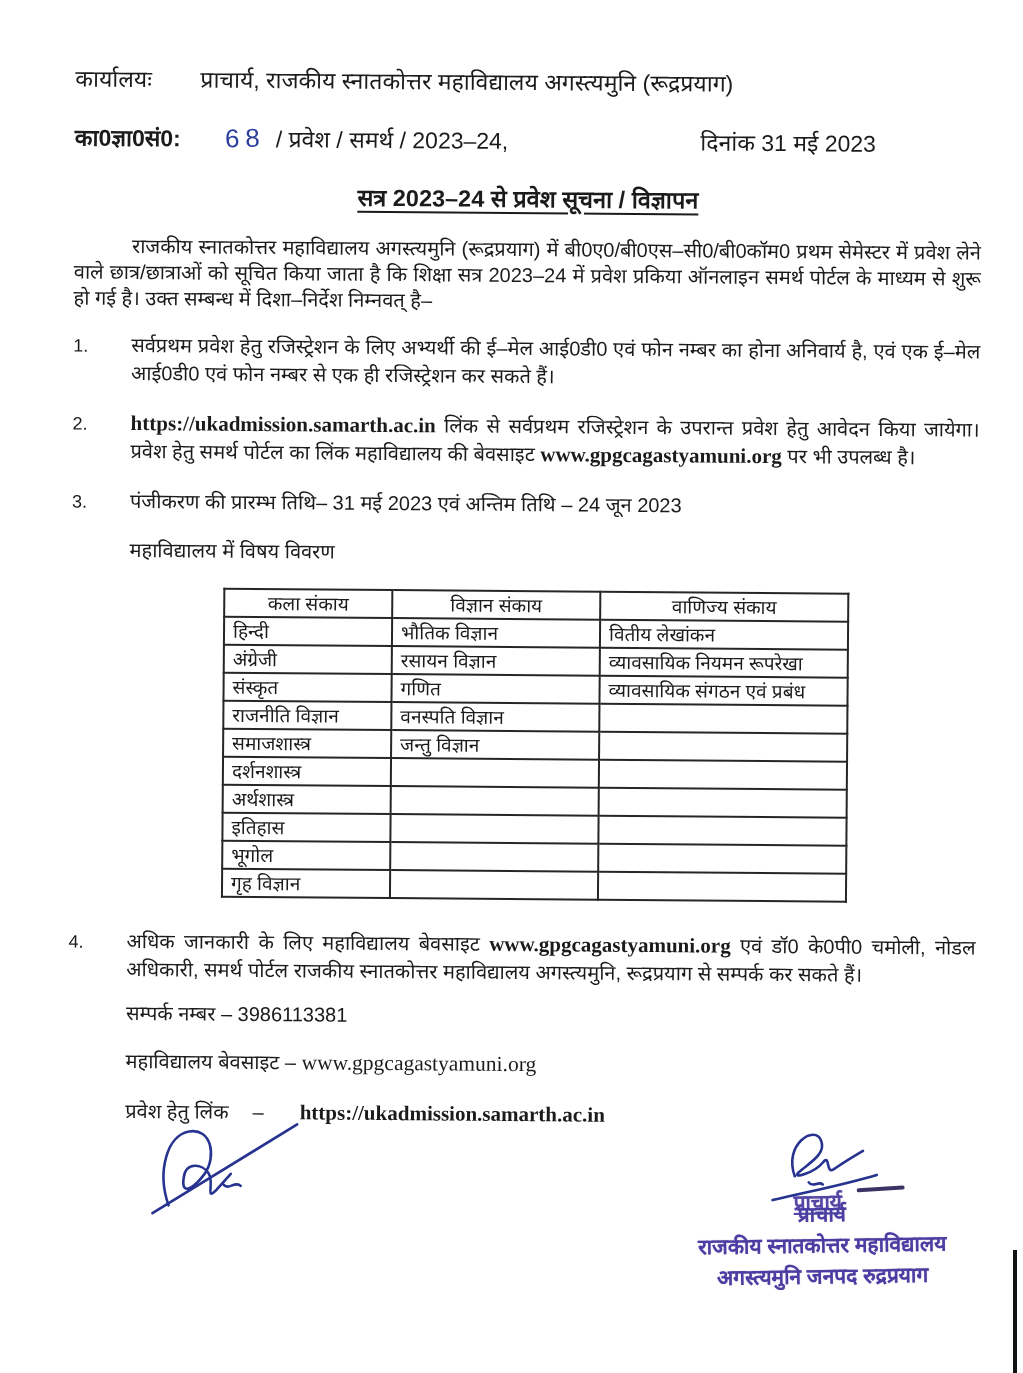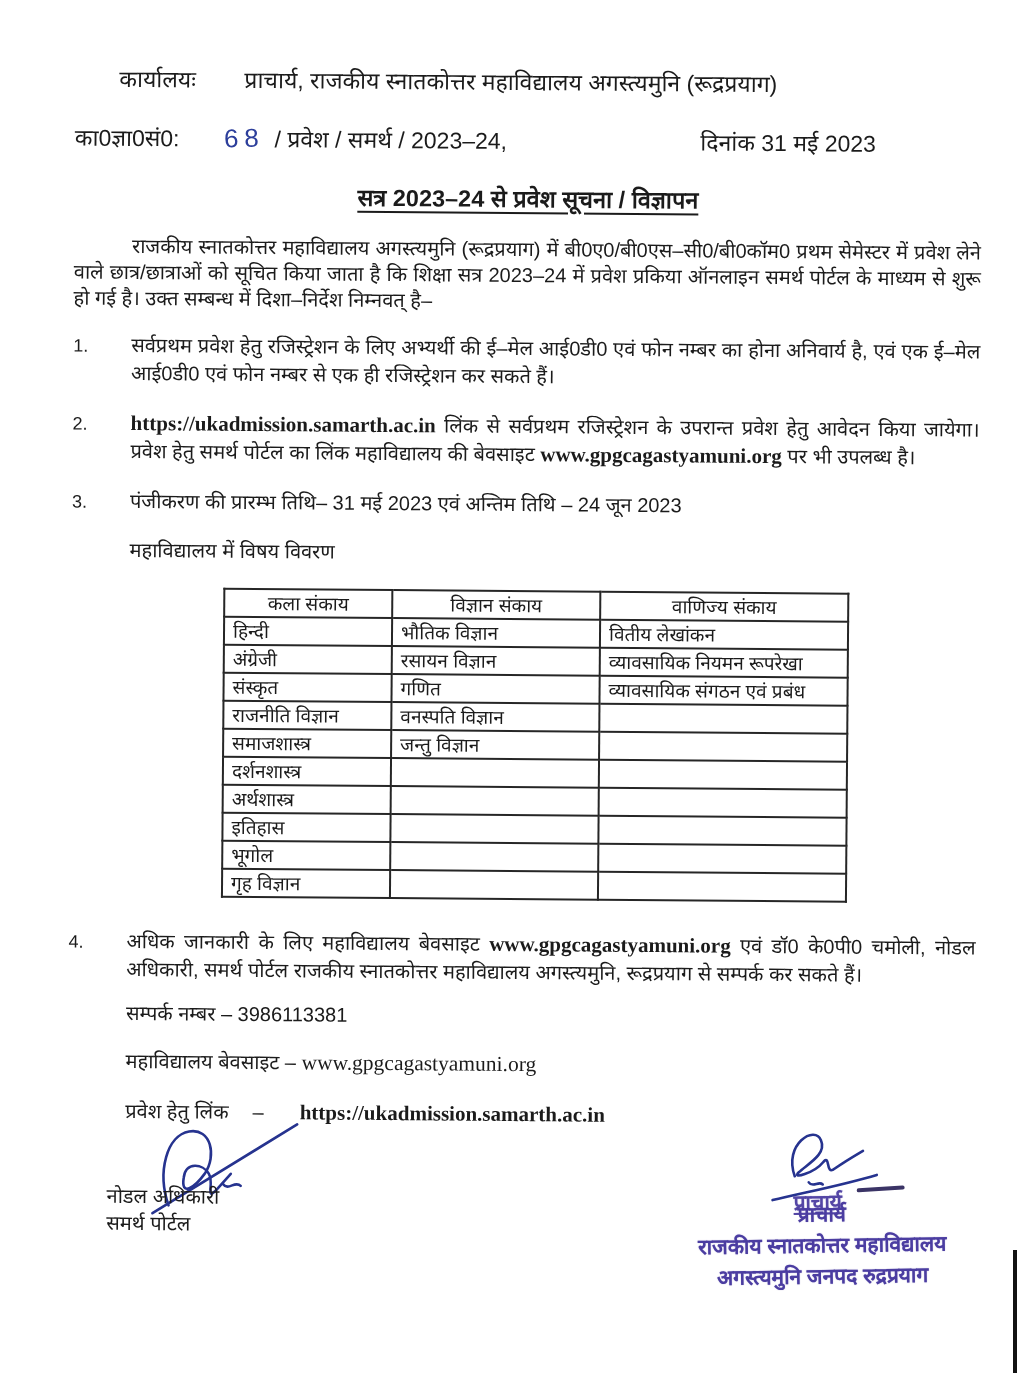--- a/index.html
+++ b/index.html
@@ -7,23 +7,23 @@
     width:1023px;height:1373px;background:#ffffff;position:relative;overflow:hidden;
     font-family:"Liberation Sans",sans-serif;color:#1b1b1b;
   }
   .sheet{
     position:absolute;inset:0;box-sizing:border-box;
     padding:66px 40px 0 76px;
     transform:rotate(0.45deg);transform-origin:50% 0;
   }
   
   .hdr-row1{display:flex;font-size:23px;line-height:32px;}
-  .hdr-row1 .lbl{width:125px;flex:none;margin-left:44px;}
+  .hdr-row1 .lbl{width:125px;flex:none;}
   .hdr-row2{display:flex;align-items:baseline;margin-top:26px;font-size:23px;line-height:32px;}
-  .hdr-row2 .lbl{flex:none;}
+  .hdr-row2 .lbl{flex:none;font-weight:bold;}
   .hw-num{color:#2c3e9b;font-size:26px;letter-spacing:6px;margin-left:44px;transform:rotate(-2deg);display:inline-block;}
   .ref-suffix{margin-left:10px;}
   .hdr-date{margin-left:auto;margin-right:106px;white-space:nowrap;}
   
   .doc-title{margin-top:26px;text-align:center;font-weight:bold;font-size:23.5px;line-height:33px;}
   .doc-title span{text-decoration:underline;text-underline-offset:5px;}
   
   .intro{margin-top:20px;font-size:20px;line-height:26px;text-align:justify;text-indent:58px;}
   .item{display:flex;font-size:20px;line-height:28px;}
   .item .num{width:58px;flex:none;font-size:18px;padding-top:1px;}
@@ -189,24 +189,20 @@
     <span>प्रवेश हेतु लिंक</span><span class="dash">–</span><span class="url">https://ukadmission.samarth.ac.in</span>
   </div>
 
   <svg class="sig-left-svg" width="240" height="104" viewBox="0 0 240 104">
     <g fill="none" stroke="#26338f" stroke-width="2.6" stroke-linecap="round">
       <path d="M30,92 C18,58 28,22 50,18 C72,14 78,42 66,60 C56,74 42,84 45,64 C47,48 64,50 70,60 C76,70 66,88 78,76 L92,60"></path>
       <path d="M14,100 L158,10"></path>
       <path d="M84,70 C90,78 96,66 102,72"></path>
     </g>
   </svg>
-  <div class="sig-left">
-    <div>नोडल अधिकारी</div>
-    <div>समर्थ पोर्टल</div>
-  </div>
 
   <svg class="sig-right-svg" width="150" height="100" viewBox="0 0 150 100">
     <g fill="none" stroke="#26338f" stroke-width="2.6" stroke-linecap="round">
       <path d="M42,60 C30,28 62,8 68,24 C74,38 54,48 46,56 C38,64 62,56 70,46 C78,36 72,60 82,52 C90,46 100,40 110,34"></path>
       <path d="M20,84 C52,76 92,68 124,58"></path>
       <path d="M56,66 C60,72 66,64 70,68"></path>
     </g>
   </svg>
   <div class="stamp-dash"></div>
   <div class="stamp">

